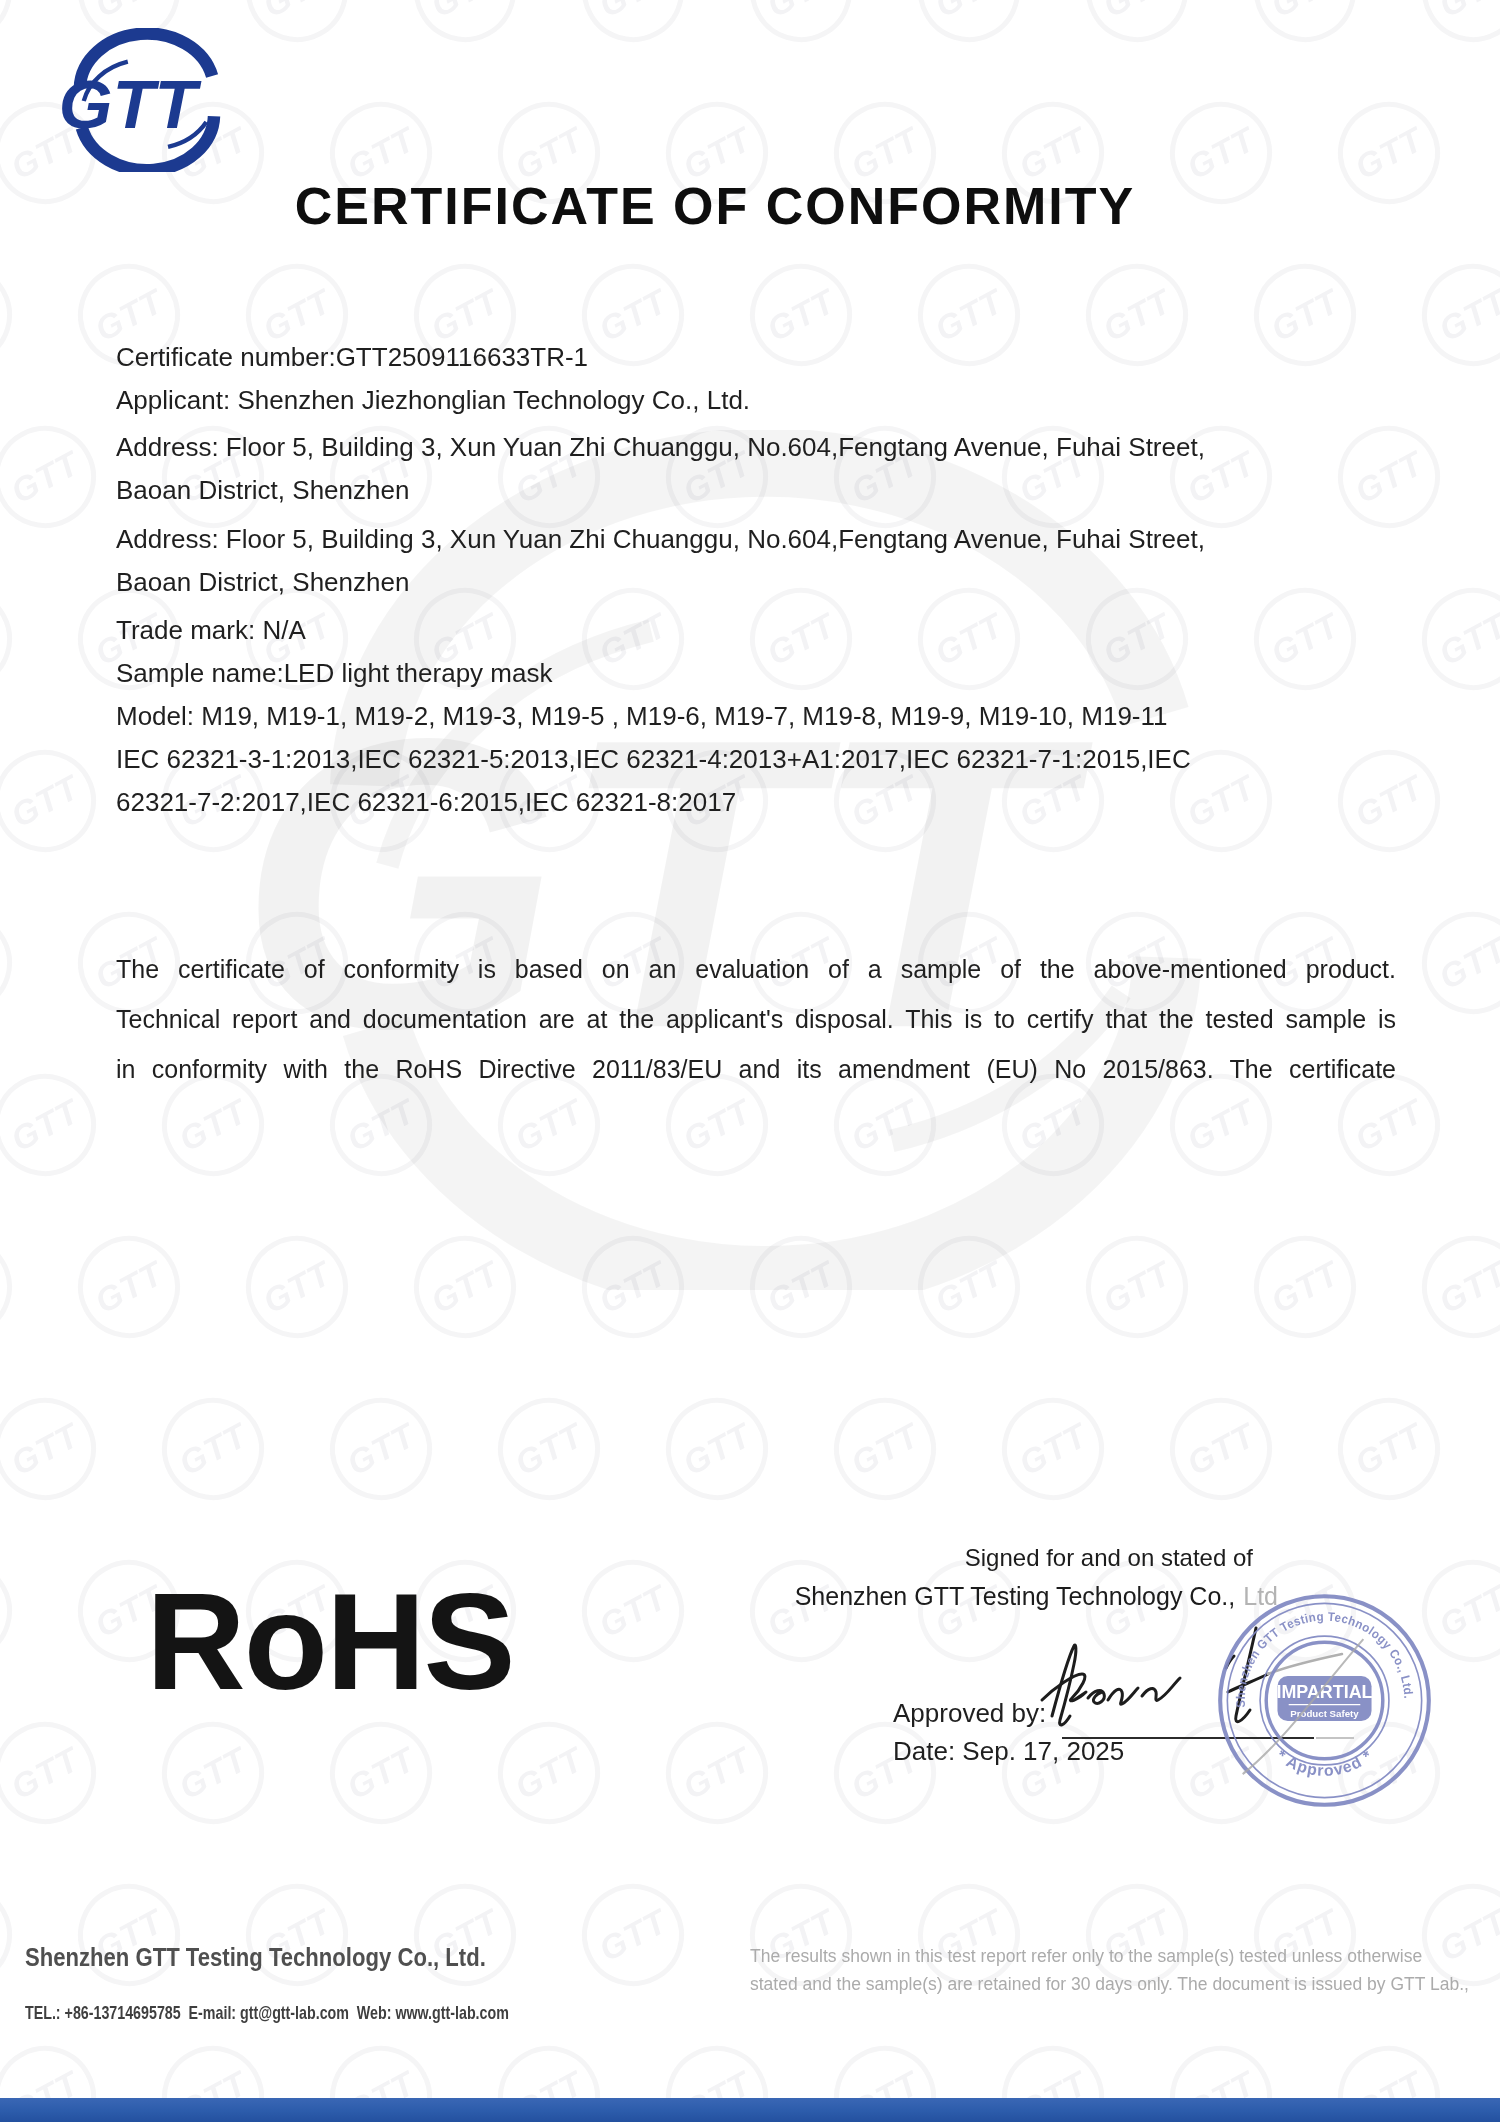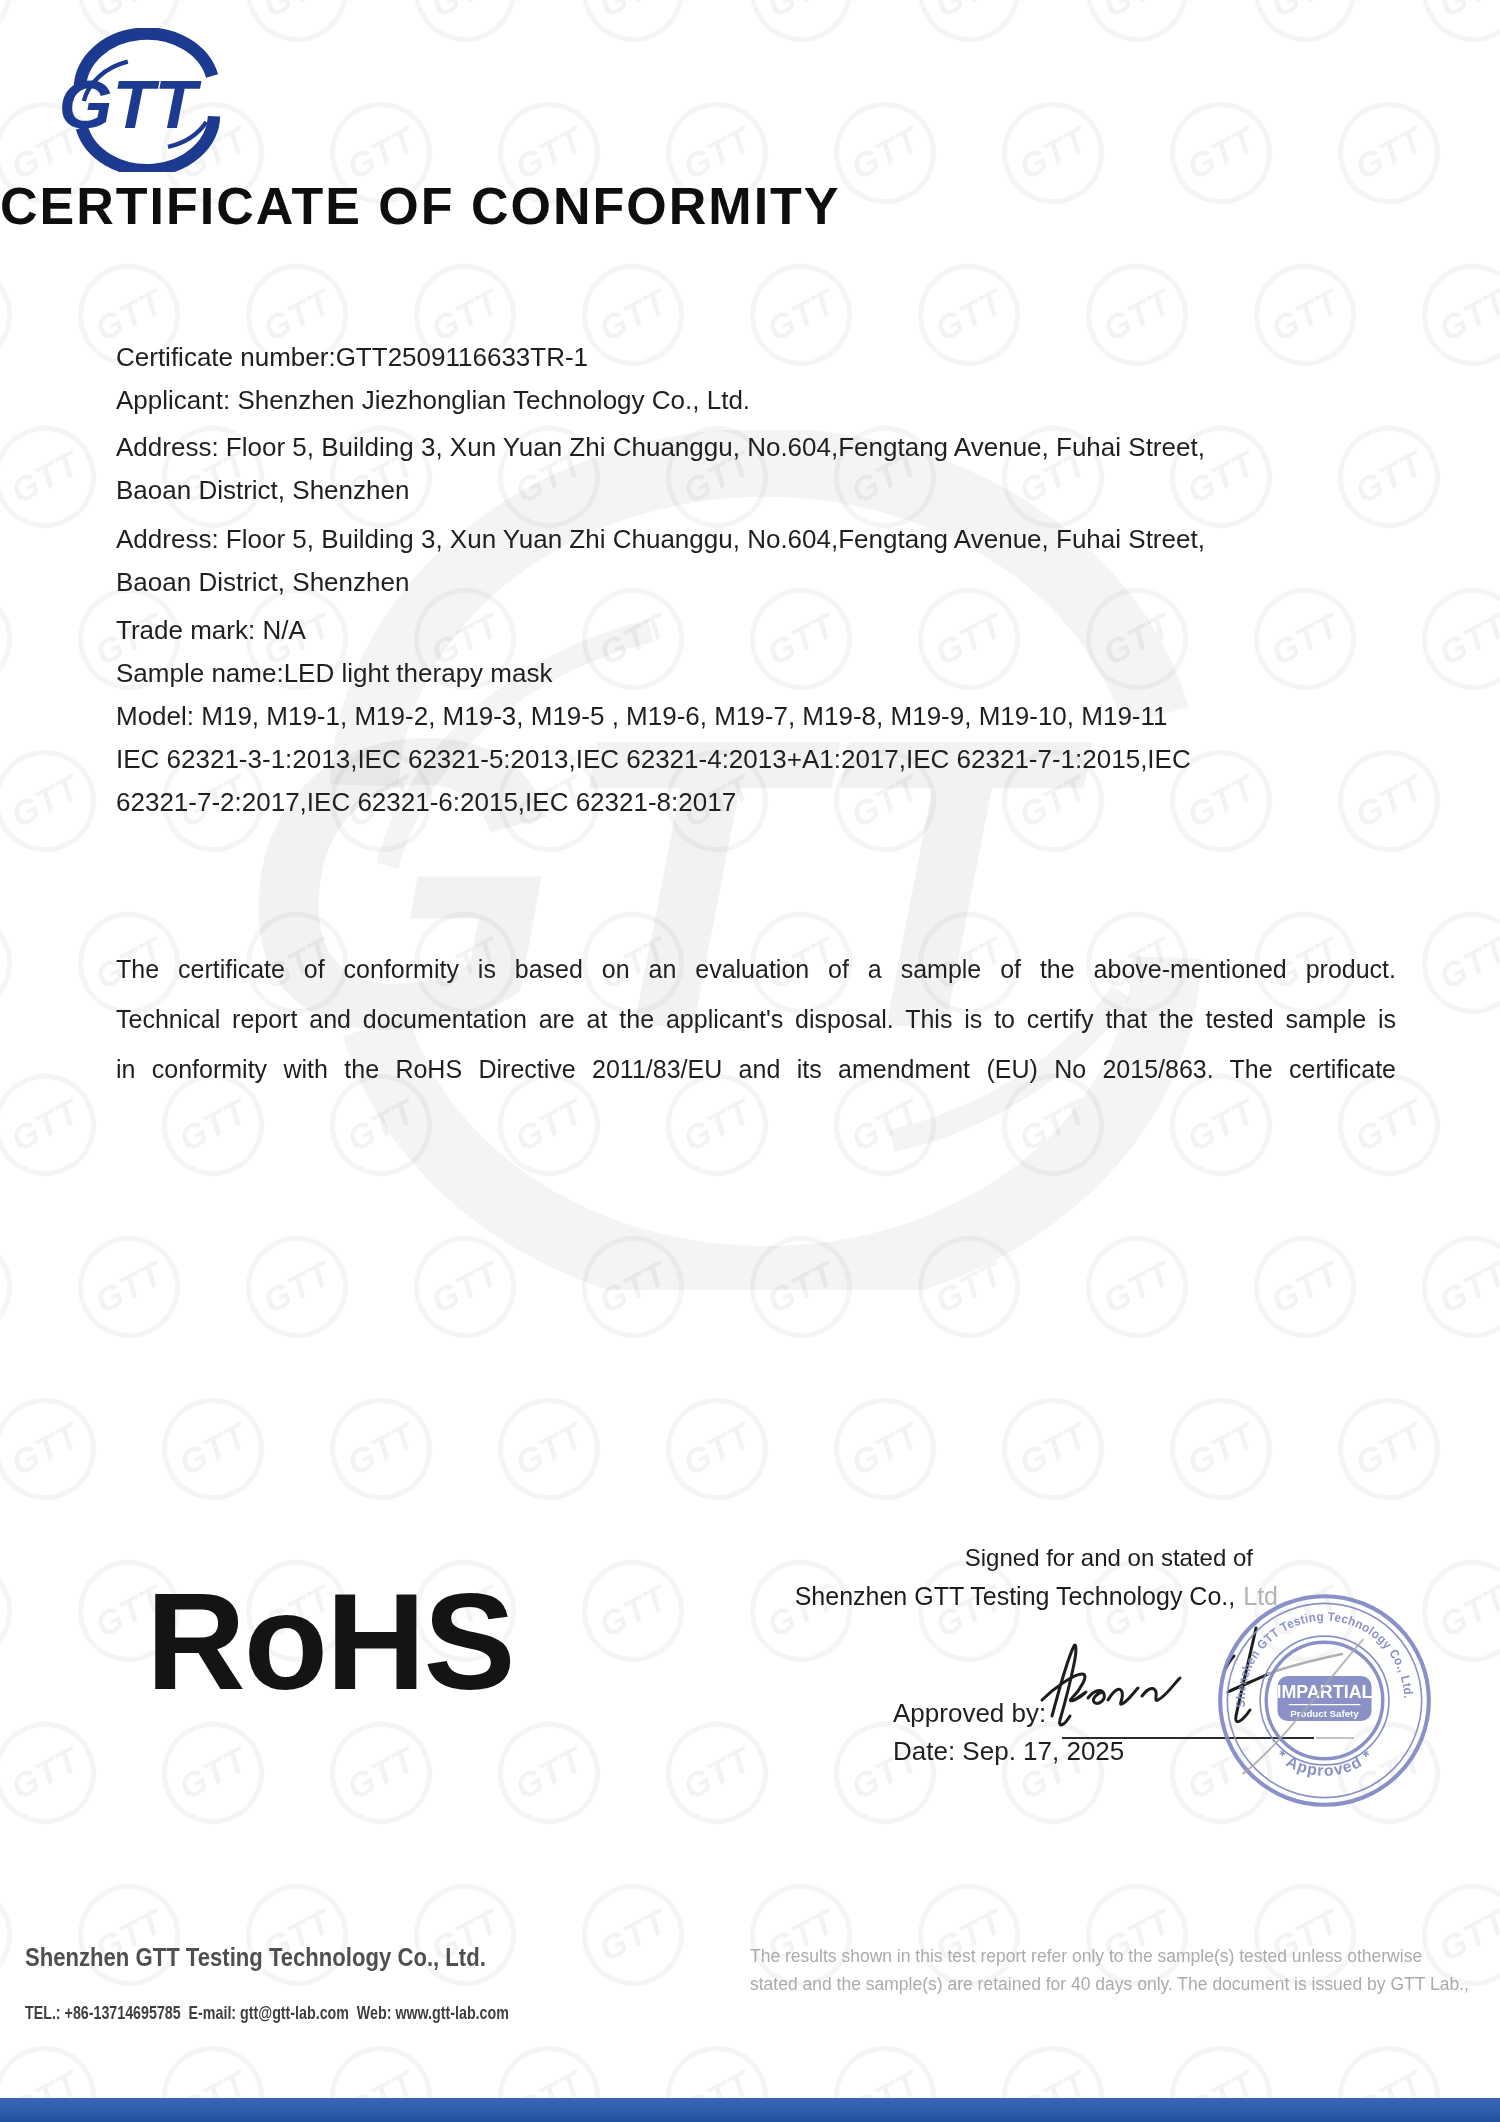--- a/index.html
+++ b/index.html
@@ -12,21 +12,21 @@
   .wm-tile{
     position:absolute;width:92px;height:92px;border:5px solid rgba(25,25,55,.042);
     border-radius:50%;color:rgba(25,25,55,.05);
     font:italic 700 34px "Liberation Sans",sans-serif;letter-spacing:1px;
     display:flex;align-items:center;justify-content:center;transform:rotate(-28deg);
   }
   .wm-center{position:absolute;left:215px;top:430px;z-index:0;}
   
   .logo{position:absolute;left:55px;top:28px;z-index:2;}
   .title{
-    position:absolute;top:176px;left:0;right:70px;z-index:2;
+    position:absolute;top:176px;left:0;right:70px;z-index:2;text-align:center;
     font-size:52px;font-weight:700;letter-spacing:2px;color:#0e0e0e;
   }
   
   .details{position:absolute;left:116px;top:336px;width:1272px;z-index:2;font-size:26px;}
   .ln{line-height:43px;white-space:nowrap;}
   .mt4{margin-top:4px;} .mt5{margin-top:5px;} .mt6{margin-top:6px;}
   
   .statement{position:absolute;left:116px;top:944px;width:1280px;z-index:2;font-size:25px;}
   .st-line{line-height:50px;text-align:justify;text-align-last:justify;}
   .st-line.last{text-align:left;text-align-last:auto;}
@@ -299,19 +299,19 @@
     <line x1="75" y1="114" x2="145" y2="114" stroke="#ffffff" stroke-width="1.4"></line>
     <text x="110" y="126" font-size="9.5" font-weight="700" fill="#ffffff" text-anchor="middle">Product Safety</text>
     <path d="M 30 182 C 70 150, 105 100, 148 50" stroke="#a0a0a0" stroke-width="2" fill="none" opacity="0.8"></path>
   </svg>
 
   <div class="footer-company">Shenzhen GTT Testing Technology Co., Ltd.</div>
   <div class="footer-contact">TEL.: +86-13714695785  E-mail: gtt@gtt-lab.com  Web: www.gtt-lab.com</div>
 
   <div class="footer-disclaimer">
     <div>The results shown in this test report refer only to the sample(s) tested unless otherwise</div>
-    <div>stated and the sample(s) are retained for 40 days only. The document is issued by GTT Lab.,</div>
+    <div>stated and the sample(s) are retained for 30 days only. The document is issued by GTT Lab.,</div>
   </div>
 
 
   <div class="footer-bar"></div>
 
 </div>
 
 </body></html>

